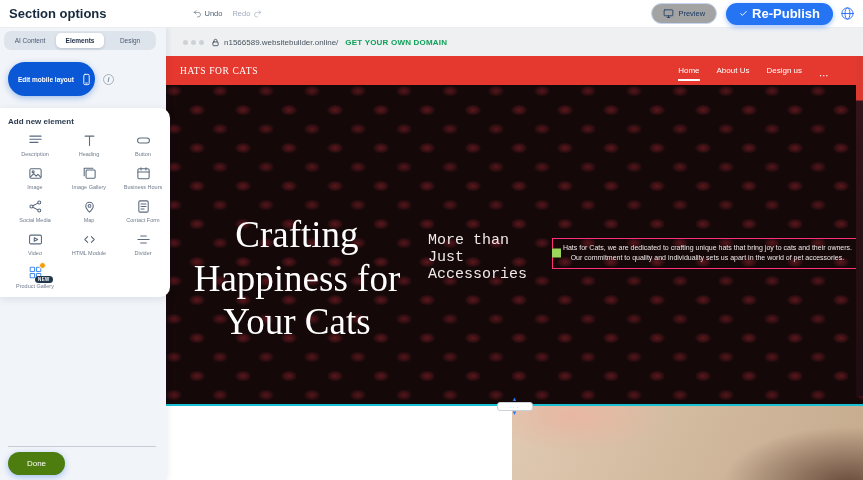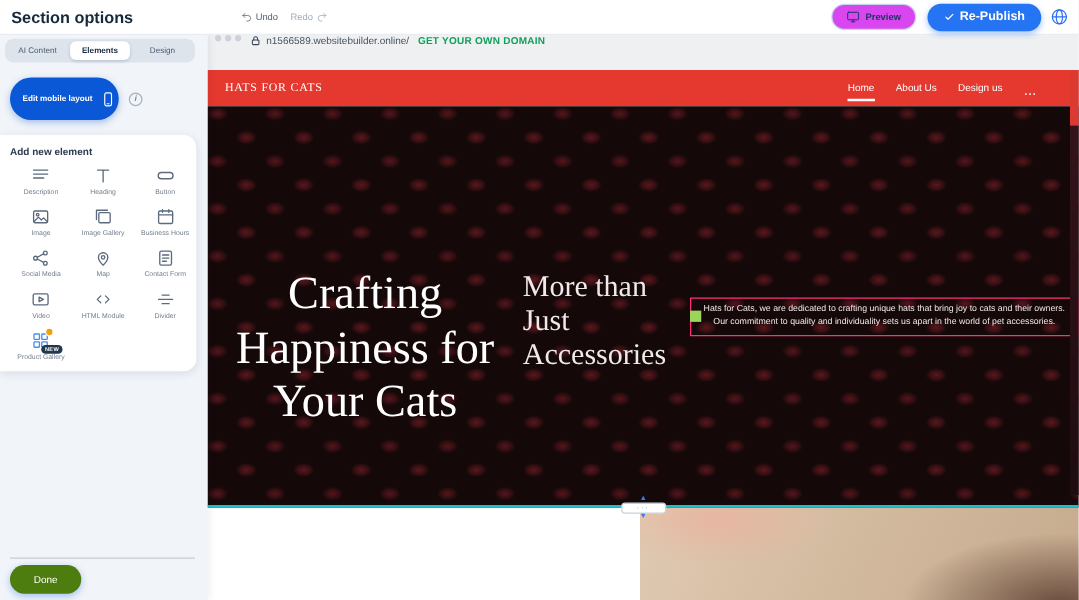--- a/index.html
+++ b/index.html
@@ -7,57 +7,57 @@
   .screen{position:relative;width:863px;height:480px;overflow:hidden;background:#fff}
 
   
   .topbar{position:absolute;top:0;left:0;right:0;height:28px;background:#fff;border-bottom:1px solid #e9edf2;display:flex;align-items:center;z-index:9}
   .app-title{font-size:13px;font-weight:700;color:#16283c;margin-left:9px}
   .history{display:flex;align-items:flex-start;margin-left:86px;gap:10px}
   .hist-btn{display:flex;align-items:center;gap:3px;font-size:7.5px;color:#4f5e76;background:none;border:none;cursor:pointer}
   .hist-btn.dim{color:#9fabbb}
   .hist-btn svg{width:9px;height:9px}
   .spacer{flex:1}
-  .btn-preview{display:flex;align-items:center;gap:4px;height:21px;padding:0 11px;border:1px solid #c5d5ef;border-radius:11px;background:#d946ef;color:#14365f;font-size:7.5px;font-weight:700;margin-right:9px;cursor:pointer}
+  .btn-preview{display:flex;align-items:center;gap:4px;height:21px;padding:0 11px;border:1px solid #c5d5ef;border-radius:11px;background:#a3a3a3;color:#14365f;font-size:7.5px;font-weight:400;margin-right:9px;cursor:pointer}
   .btn-preview svg{width:11px;height:11px}
-  .btn-republish{display:flex;align-items:center;gap:4px;height:22px;padding:0 13px;border:none;border-radius:12px;background:#2574f4;color:#fff;font-size:10px;font-weight:700;margin-right:7px;box-shadow:0 2px 5px rgba(37,116,244,.45);cursor:pointer}
+  .btn-republish{display:flex;align-items:center;gap:4px;height:22px;padding:0 13px;border:none;border-radius:12px;background:#2574f4;color:#fff;font-size:13px;font-weight:700;margin-right:7px;box-shadow:0 2px 5px rgba(37,116,244,.45);cursor:pointer}
   .btn-republish svg{width:9px;height:9px}
   .globe-btn{background:none;border:none;margin-right:8px;cursor:pointer;display:flex}
   .globe-btn svg{width:15px;height:15px}
 
   
   .sidebar{position:absolute;top:28px;left:0;width:166px;bottom:0;background:#f1f4f8;box-shadow:2px 0 6px rgba(20,40,80,.08);z-index:8}
   .tabs{display:flex;gap:2px;margin:3px 10px 0 4px;background:#dde4ec;border-radius:7px;padding:2px}
   .tab{flex:1;text-align:center;font-size:6.5px;color:#4a5a70;padding:4px 0;border-radius:5px;cursor:pointer}
   .tab.active{background:#fff;color:#1c2c44;font-weight:700;box-shadow:0 1px 3px rgba(20,40,80,.18)}
   .tip{background:#fff;margin-top:8px;padding:8px 10px 9px}
   .tip-title{color:#c57a1d;font-size:9px;font-weight:700;margin-bottom:4px}
   .tip-body{font-size:6.5px;line-height:1.45;color:#97a0ad}
   .edit-row{display:flex;align-items:center;margin:12px 0 0 8px}
   .btn-mobile{display:flex;align-items:center;gap:6px;width:87px;height:34px;border:none;border-radius:17px;background:#0a58d6;color:#fff;font-size:6.5px;font-weight:700;padding-left:10px;text-align:left;cursor:pointer;box-shadow:0 2px 6px rgba(10,88,214,.35)}
   .btn-mobile svg{width:13px;height:13px;flex:none}
   .info-dot{width:11px;height:11px;border:1px solid #a7b2c0;border-radius:50%;margin-left:8px;color:#7d8a9a;font-size:7px;font-style:italic;font-weight:700;display:flex;align-items:center;justify-content:center;cursor:pointer}
   .info-dot::before{content:"i"}
-  .card{margin-top:12px;width:157px;background:#fff;border-radius:0 10px 10px 0;box-shadow:0 2px 8px rgba(20,40,80,.10);padding:9px 0 8px 8px}
+  .card{margin-top:12px;width:170px;background:#fff;border-radius:0 10px 10px 0;box-shadow:0 2px 8px rgba(20,40,80,.10);padding:9px 0 8px 8px}
   .card-title{font-size:8px;font-weight:700;color:#2b3a4e;margin-bottom:7px}
   .grid{display:grid;grid-template-columns:repeat(3,1fr);row-gap:8px}
   .gi{display:flex;flex-direction:column;align-items:center;gap:3px;cursor:pointer}
   .gi svg{width:15px;height:15px}
   .gi .lbl{font-size:5.5px;color:#707c8c;text-align:center;line-height:1.25;max-width:46px}
   .ic{fill:none;stroke:#5b6a7c;stroke-width:1.7;stroke-linecap:round;stroke-linejoin:round}
   .ic-blue{stroke:#4a8df0}
   .iconwrap{position:relative;display:inline-flex}
   .badge-dot{position:absolute;top:-3px;right:-3px;width:7px;height:7px;border-radius:50%;background:#f59e0b;border:1px solid #fff}
   .badge-new{position:absolute;bottom:-3px;right:-10px;background:#21374e;color:#fff;font-size:4.5px;font-weight:700;padding:1px 3px;border-radius:5px;letter-spacing:.3px}
   .side-divider{position:absolute;left:8px;right:10px;bottom:33px;height:1px;background:#c7cdd6}
   .btn-done{position:absolute;left:8px;bottom:5px;width:57px;height:23px;border:none;border-radius:12px;background:#4d7c0f;color:#fff;font-size:8px;font-weight:400;cursor:pointer;box-shadow:0 2px 6px rgba(11,95,240,.35)}
 
   
   .canvas{position:absolute;left:166px;top:28px;right:0;bottom:0;background:#fff;display:flex;flex-direction:column}
-  .browserbar{height:28px;background:#eef0f2;display:flex;padding-left:6px;flex:none}
+  .browserbar{height:28px;background:#eef0f2;display:flex;align-items:center;padding-left:17px;flex:none}
   .dots{display:flex;gap:3px;margin-right:7px}
   .dot{width:5px;height:5px;border-radius:50%;background:#cdd2d9}
   .lock{width:9px;height:9px;margin-right:4px}
   .url{font-size:8px;color:#48535f}
   .domain-cta{font-size:8px;font-weight:700;color:#11a05a;margin-left:7px;letter-spacing:.2px;cursor:pointer;text-decoration:none}
 
   .siteheader{height:29px;background:#e5382e;display:flex;align-items:center;padding:0 34px 0 14px;flex:none;position:relative}
   .logo{color:#fff;font-weight:400;font-size:9.5px;letter-spacing:.6px;font-family:"Liberation Serif","DejaVu Serif",serif}
   .nav{margin-left:auto;display:flex;align-items:flex-end;gap:17px}
   .nav-item{color:#fff;font-size:8px;cursor:pointer;position:relative;padding:6px 0}
@@ -66,21 +66,21 @@
 
   .hero{position:relative;height:321px;flex:none;border-bottom:2px solid #19c0d2;
     background-color:#150809;
     background-image:
       radial-gradient(ellipse 12px 8px at 50% 50%, rgba(148,36,46,.55) 0%, rgba(148,36,46,.25) 45%, rgba(148,36,46,0) 70%),
       radial-gradient(ellipse 12px 8px at 50% 50%, rgba(148,36,46,.50) 0%, rgba(148,36,46,.22) 45%, rgba(148,36,46,0) 70%);
     background-size:46px 38px,46px 38px;
     background-position:8px 6px,31px 25px;
     display:flex;flex-direction:row;align-items:center}
   .hero-h1{margin-top:68px;max-width:440px;text-align:center;font-family:"Liberation Serif","DejaVu Serif",serif;font-weight:400;font-size:37px;line-height:1.18;color:#fff}
-  .hero-h2{margin-top:26px;font-family:Liberation Serif, serif;font-weight:400;font-size:24px;color:#efe9ea}
+  .hero-h2{margin-top:26px;font-family:Liberation Mono, monospace;font-weight:400;font-size:15px;color:#efe9ea}
   .hero-p{position:relative;margin-top:17px;border:1px solid #ff2f7b;padding:4px 10px;text-align:center;font-size:7px;line-height:1.5;color:#efe8e8}
   .hero-p .pline{white-space:nowrap}
   .green-handle{position:absolute;left:-1px;top:50%;transform:translateY(-50%);width:9px;height:9px;background:#9bd65a;cursor:grab}
   .guide-handle{position:absolute;left:50%;bottom:-12px;transform:translateX(-50%);display:flex;flex-direction:column;align-items:center;z-index:7;cursor:row-resize}
   .guide-arrow{color:#2f7bf6;font-size:6px;line-height:5px}
   .guide-pill{width:36px;height:9px;background:#fff;border:1px solid #c8d2da;border-radius:3px;display:flex;align-items:center;justify-content:center;font-size:6px;color:#19c0d2;letter-spacing:1.5px;line-height:0}
 
   .next{flex:1;display:flex}
   .next-left{width:346px;background:#fff}
   .next-img{flex:1;

